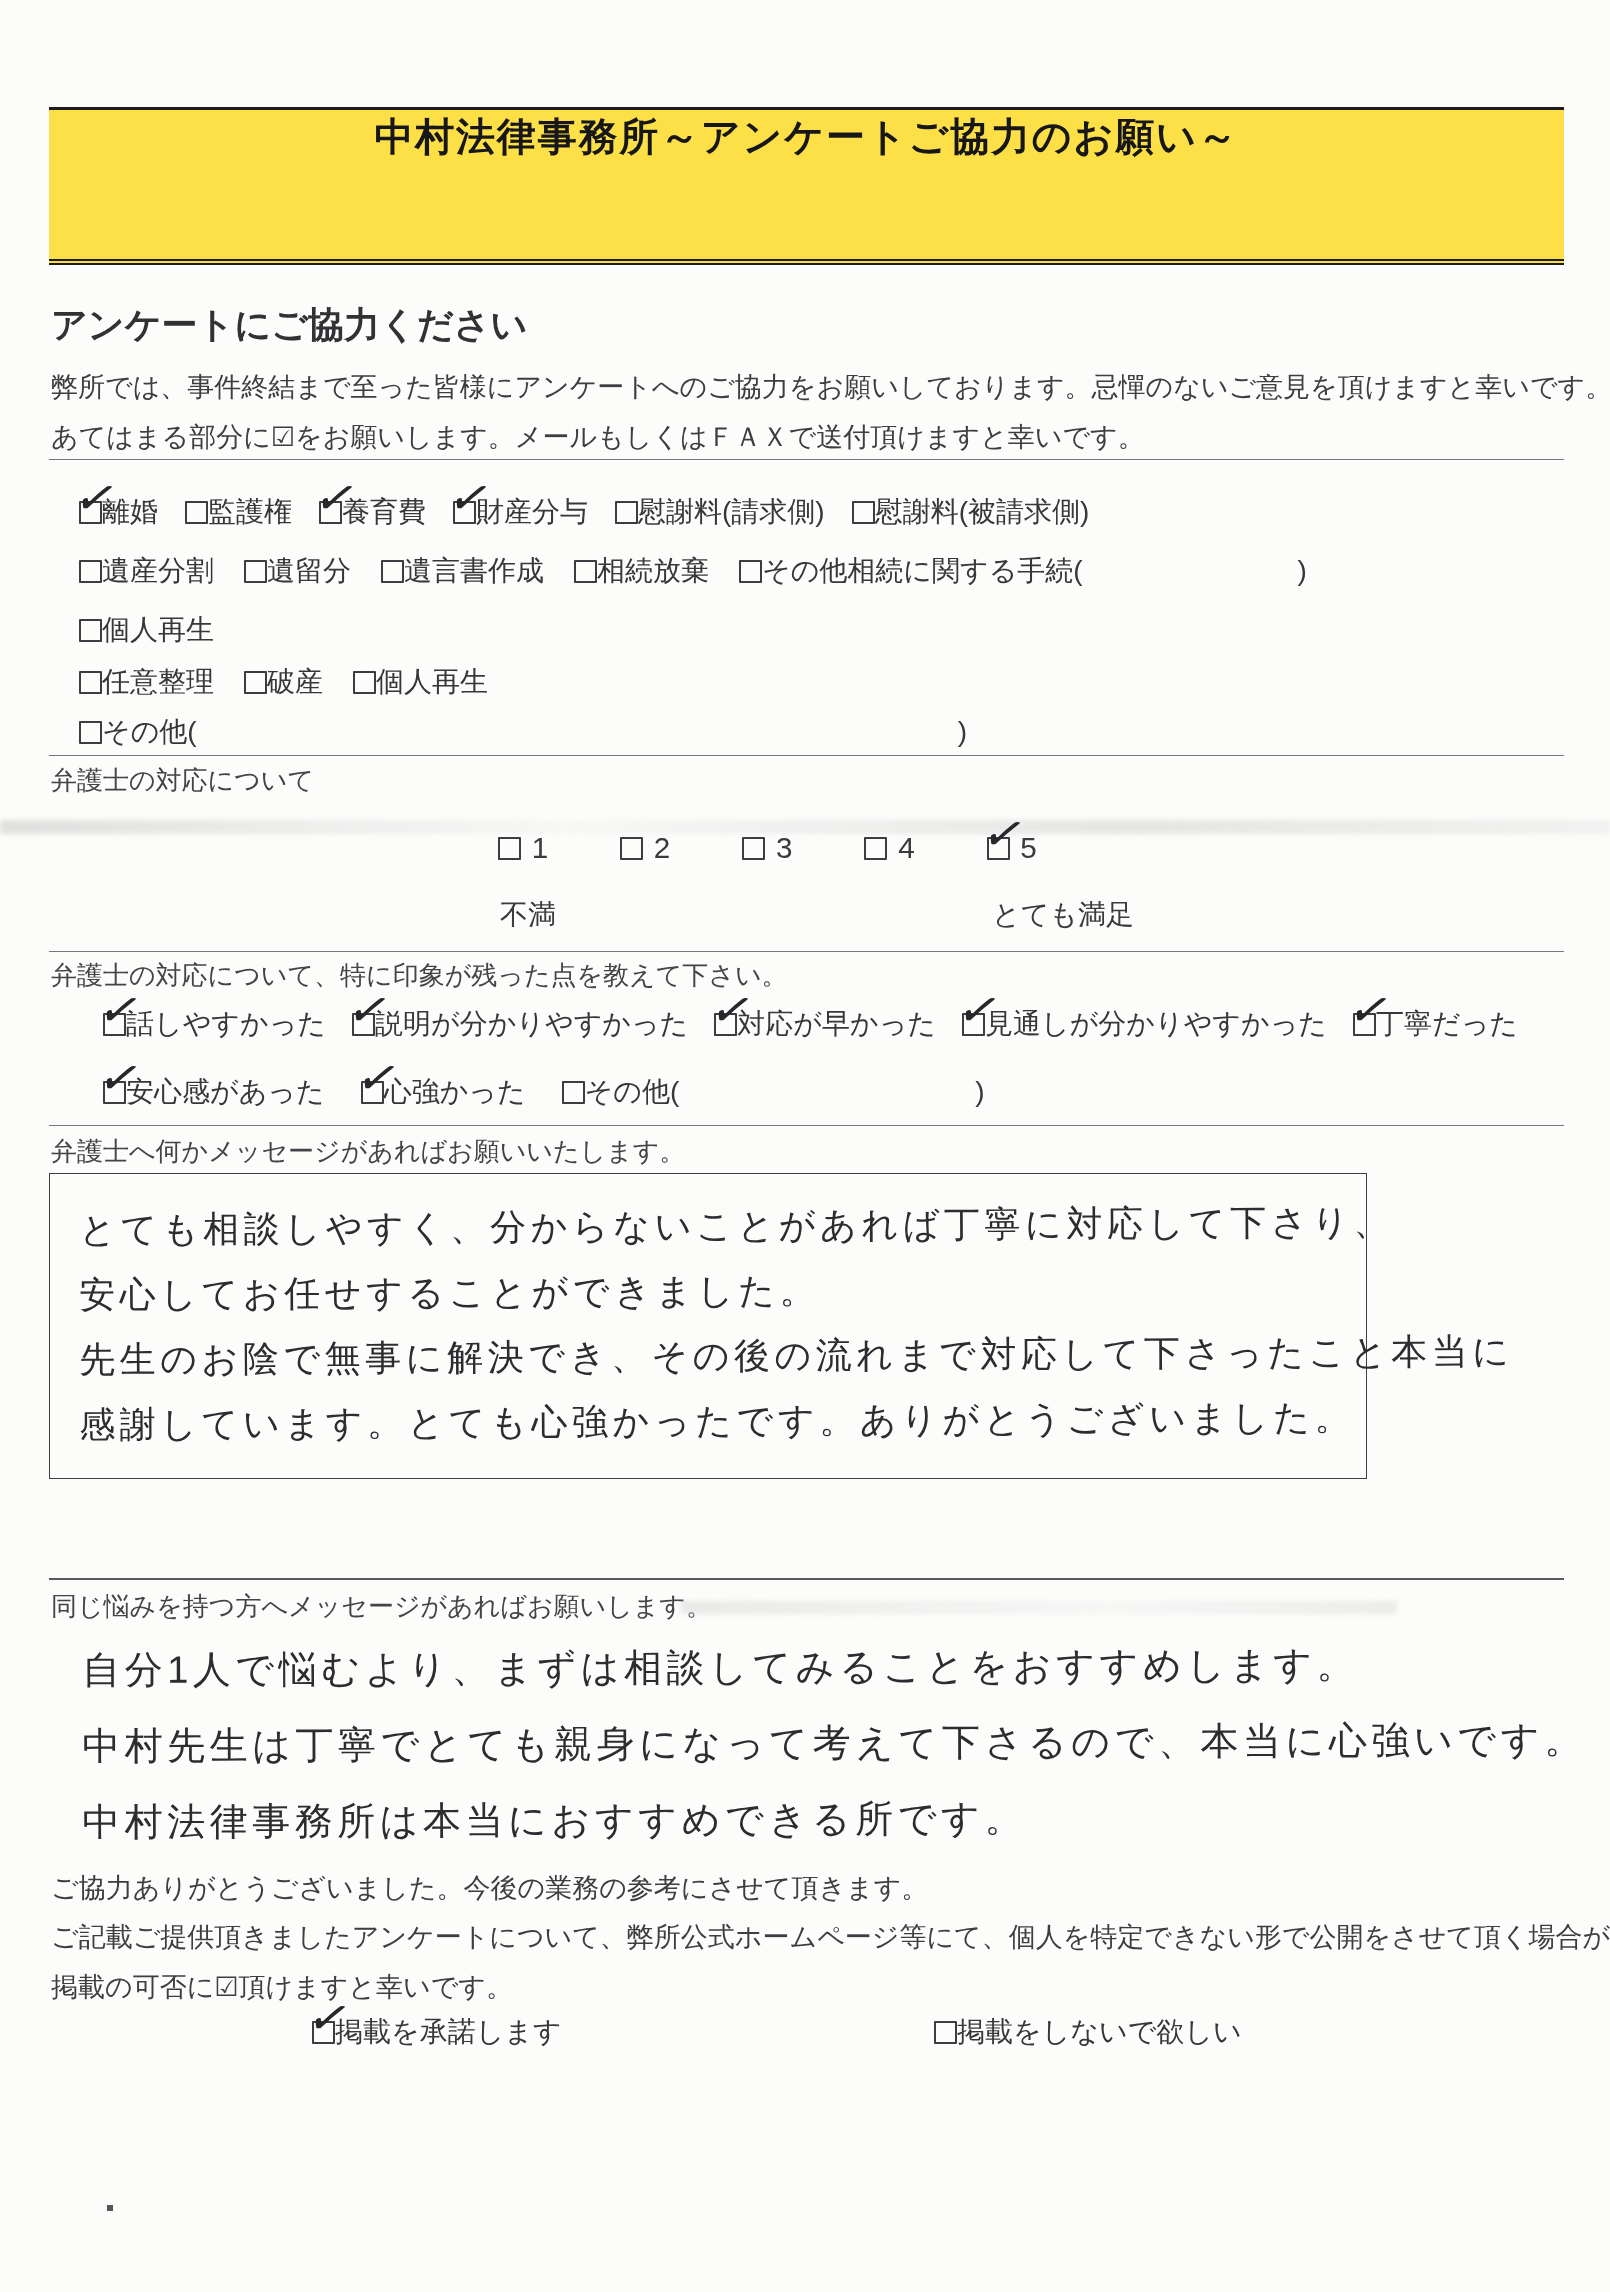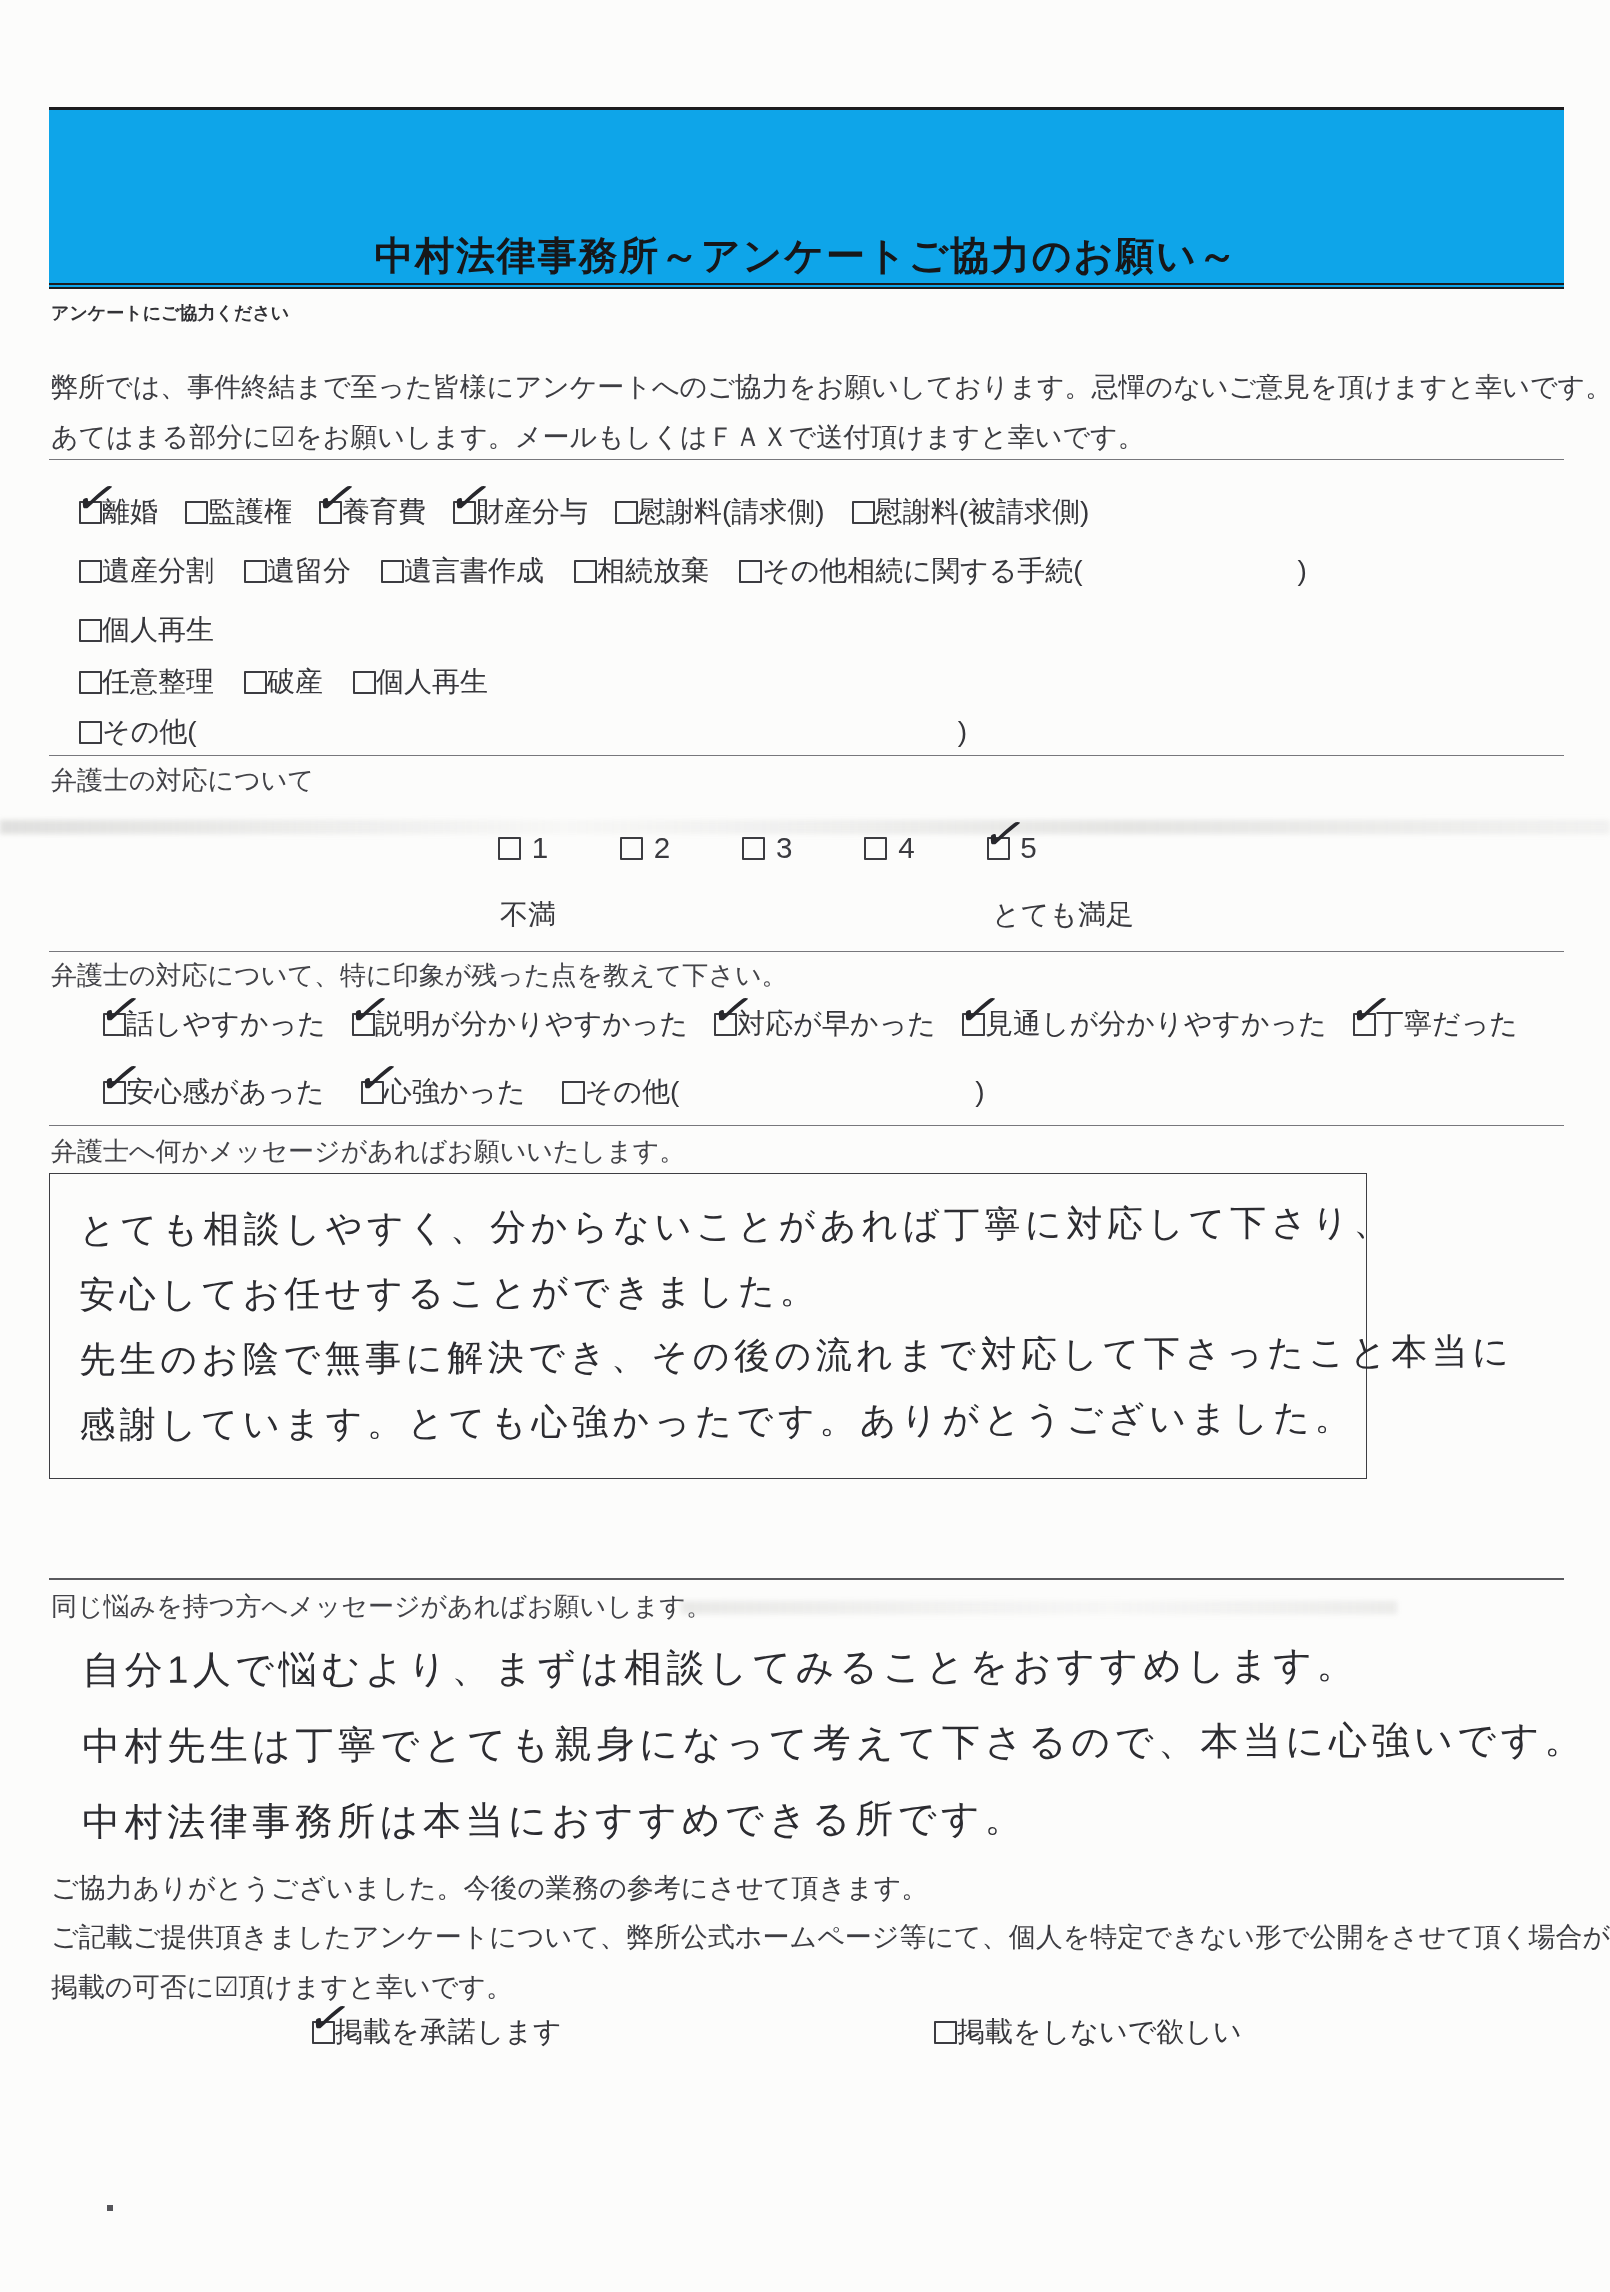--- a/index.html
+++ b/index.html
@@ -7,32 +7,32 @@
     position:relative;
     width:1610px;height:2293px;
     margin:0 auto;
     background:#fcfcfb;
     font-family:"Liberation Sans","DejaVu Sans",sans-serif;
     color:#3a3a3e;
     overflow:hidden;
   }
   
   .banner{
-    position:absolute;left:49px;top:107px;width:1515px;height:182px;
-    background:#0ea5e9;
+    position:absolute;left:49px;top:107px;width:1515px;height:158px;
+    background:#fde047;
     border-top:3.6px solid #1c1c1e;
     border-bottom:6.3px double #1c1c1e;
-    display:flex;align-items:flex-end;justify-content:center;
+    display:flex;align-items:flex-start;justify-content:center;
     box-sizing:border-box;
   }
   .banner h1{
     margin:0;font-size:39px;font-weight:700;color:#171719;letter-spacing:1.8px;
   }
   
-  .h-bold{position:absolute;left:51px;font-size:18px;font-weight:700;color:#323236;}
+  .h-bold{position:absolute;left:51px;font-size:36px;font-weight:700;color:#323236;}
   .p-line{position:absolute;left:51px;font-size:27px;color:#3d3d42;white-space:pre;}
   .sec-h{position:absolute;left:51px;font-size:26px;color:#434348;white-space:pre;}
   .divider{position:absolute;left:49px;width:1515px;height:1.8px;background:#5a5a5e;}
   .divider.thin{height:0.9px;background:#77777c;}
   
   .row{position:absolute;display:flex;align-items:center;}
   .cbi{display:inline-flex;align-items:center;position:relative;}
   .box{
     position:relative;display:inline-block;width:23px;height:23px;
     border:2.7px solid #3c3c41;border-radius:0.9px;background:transparent;

